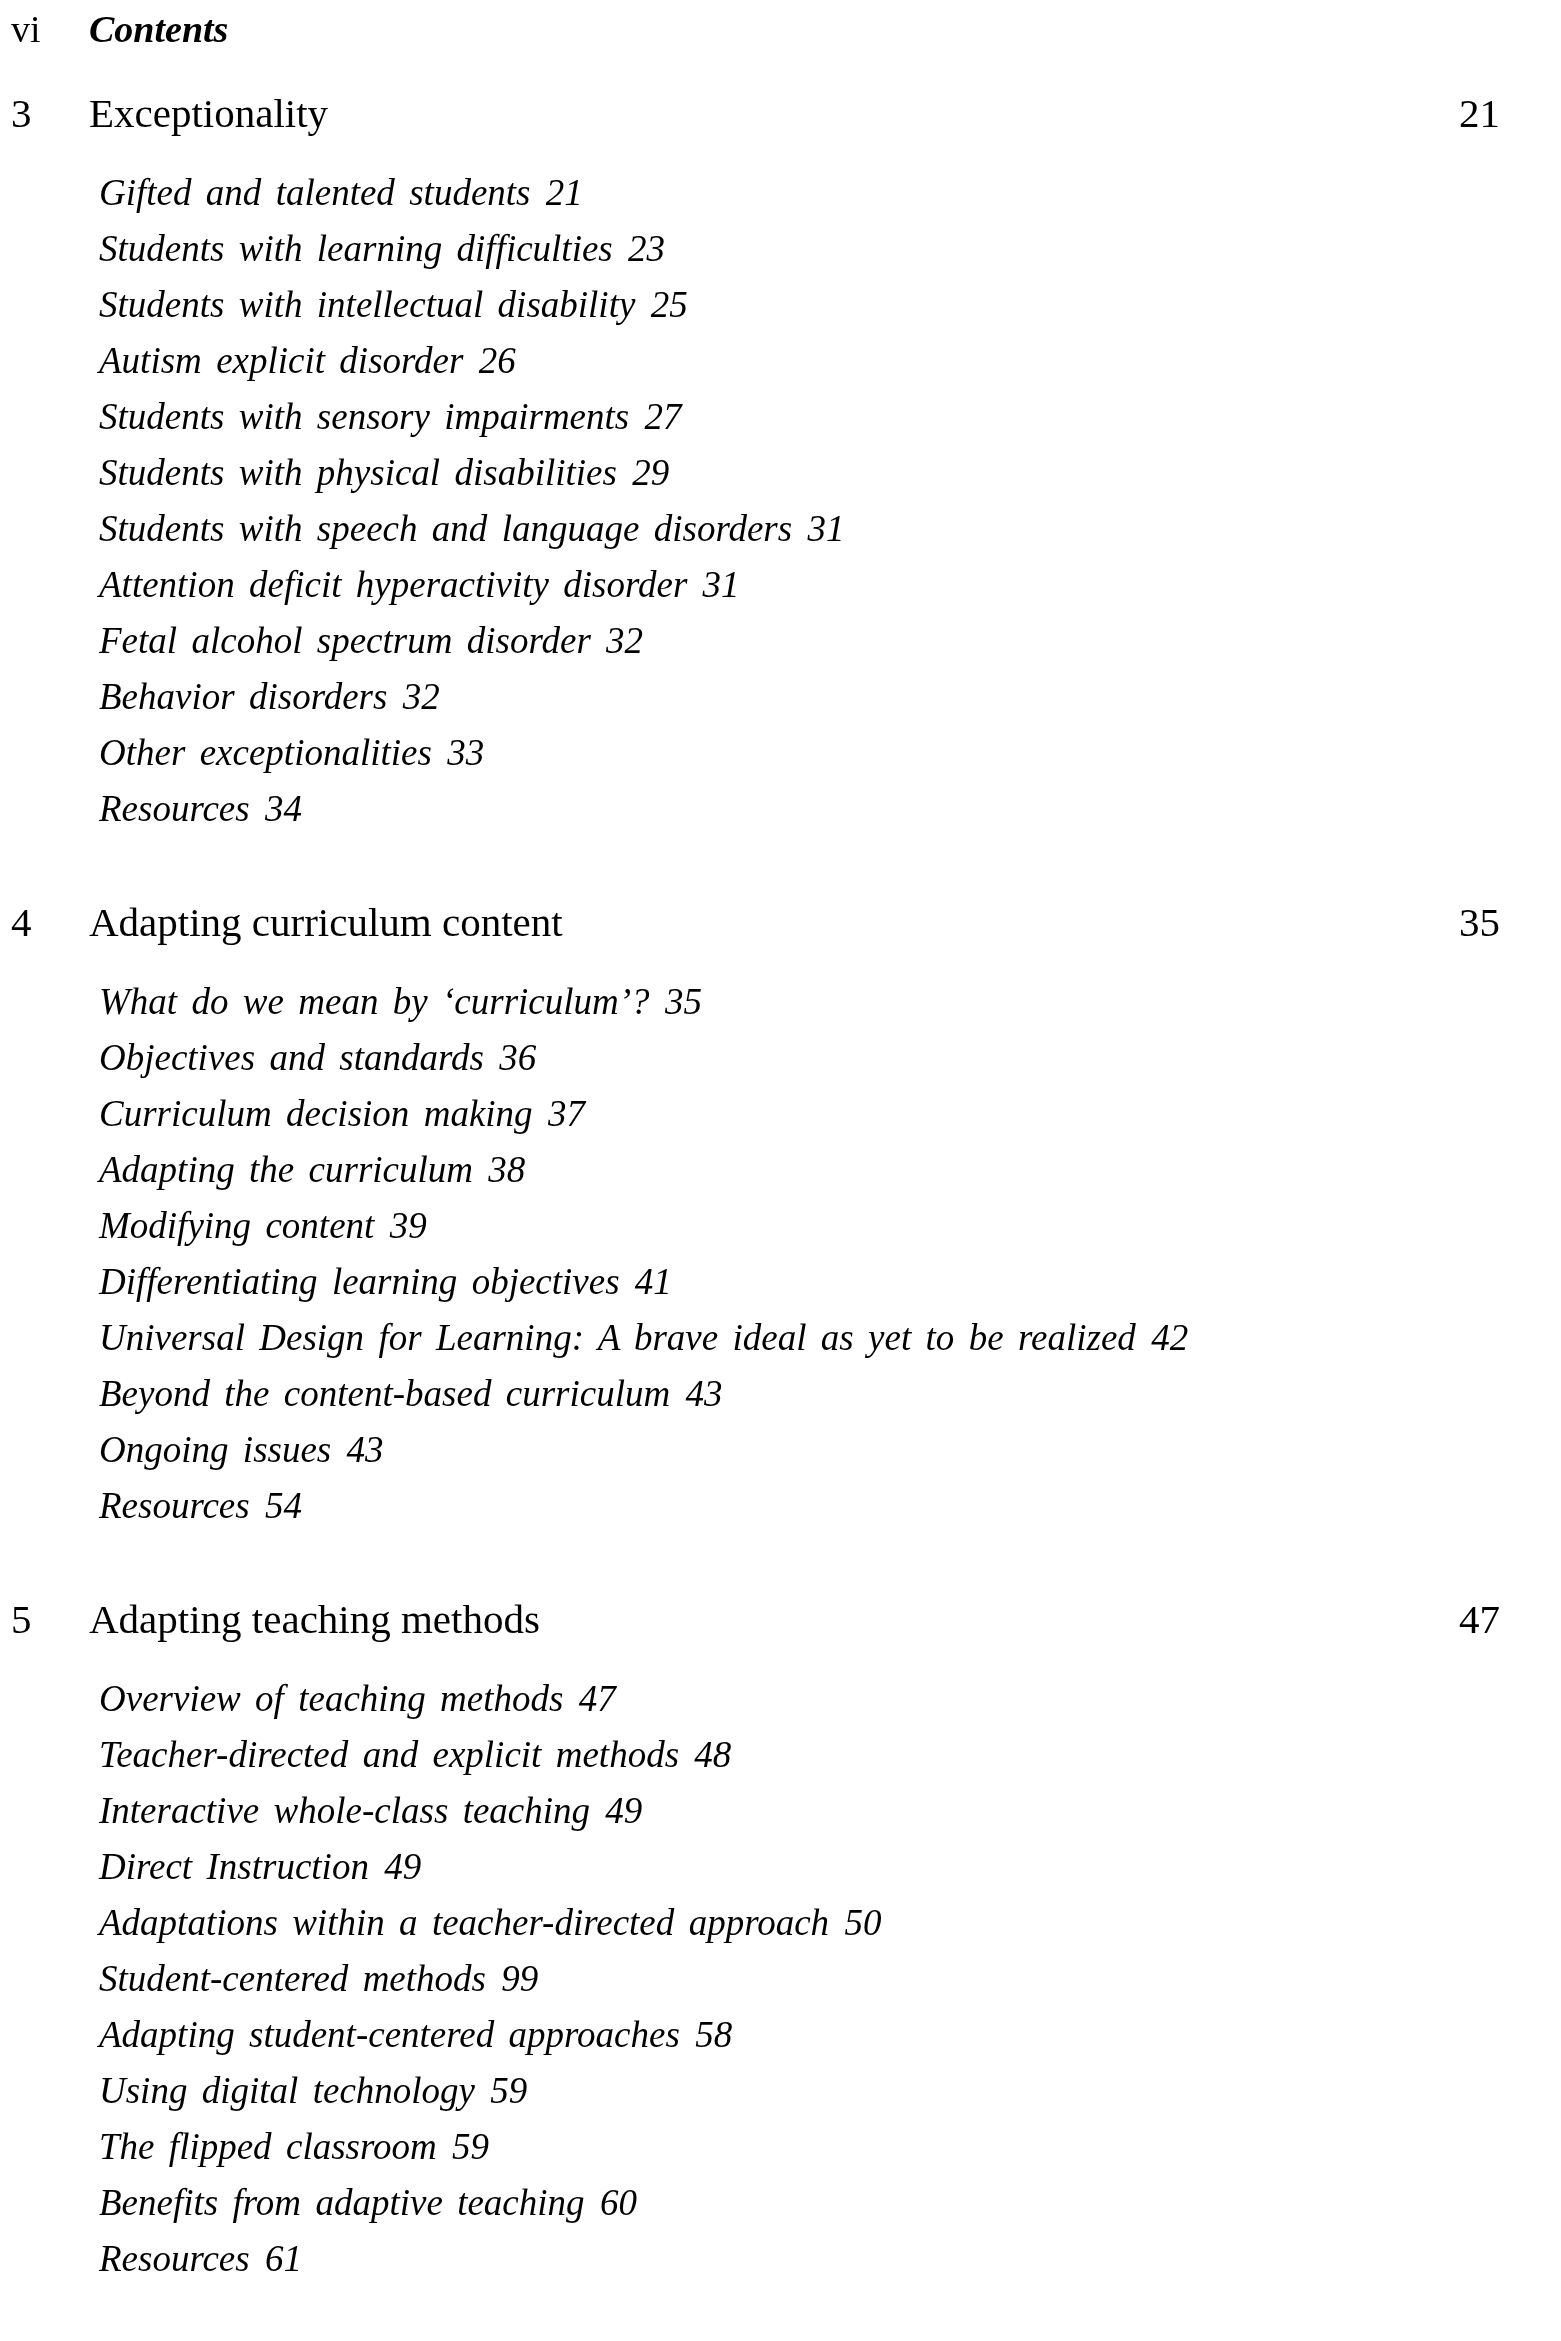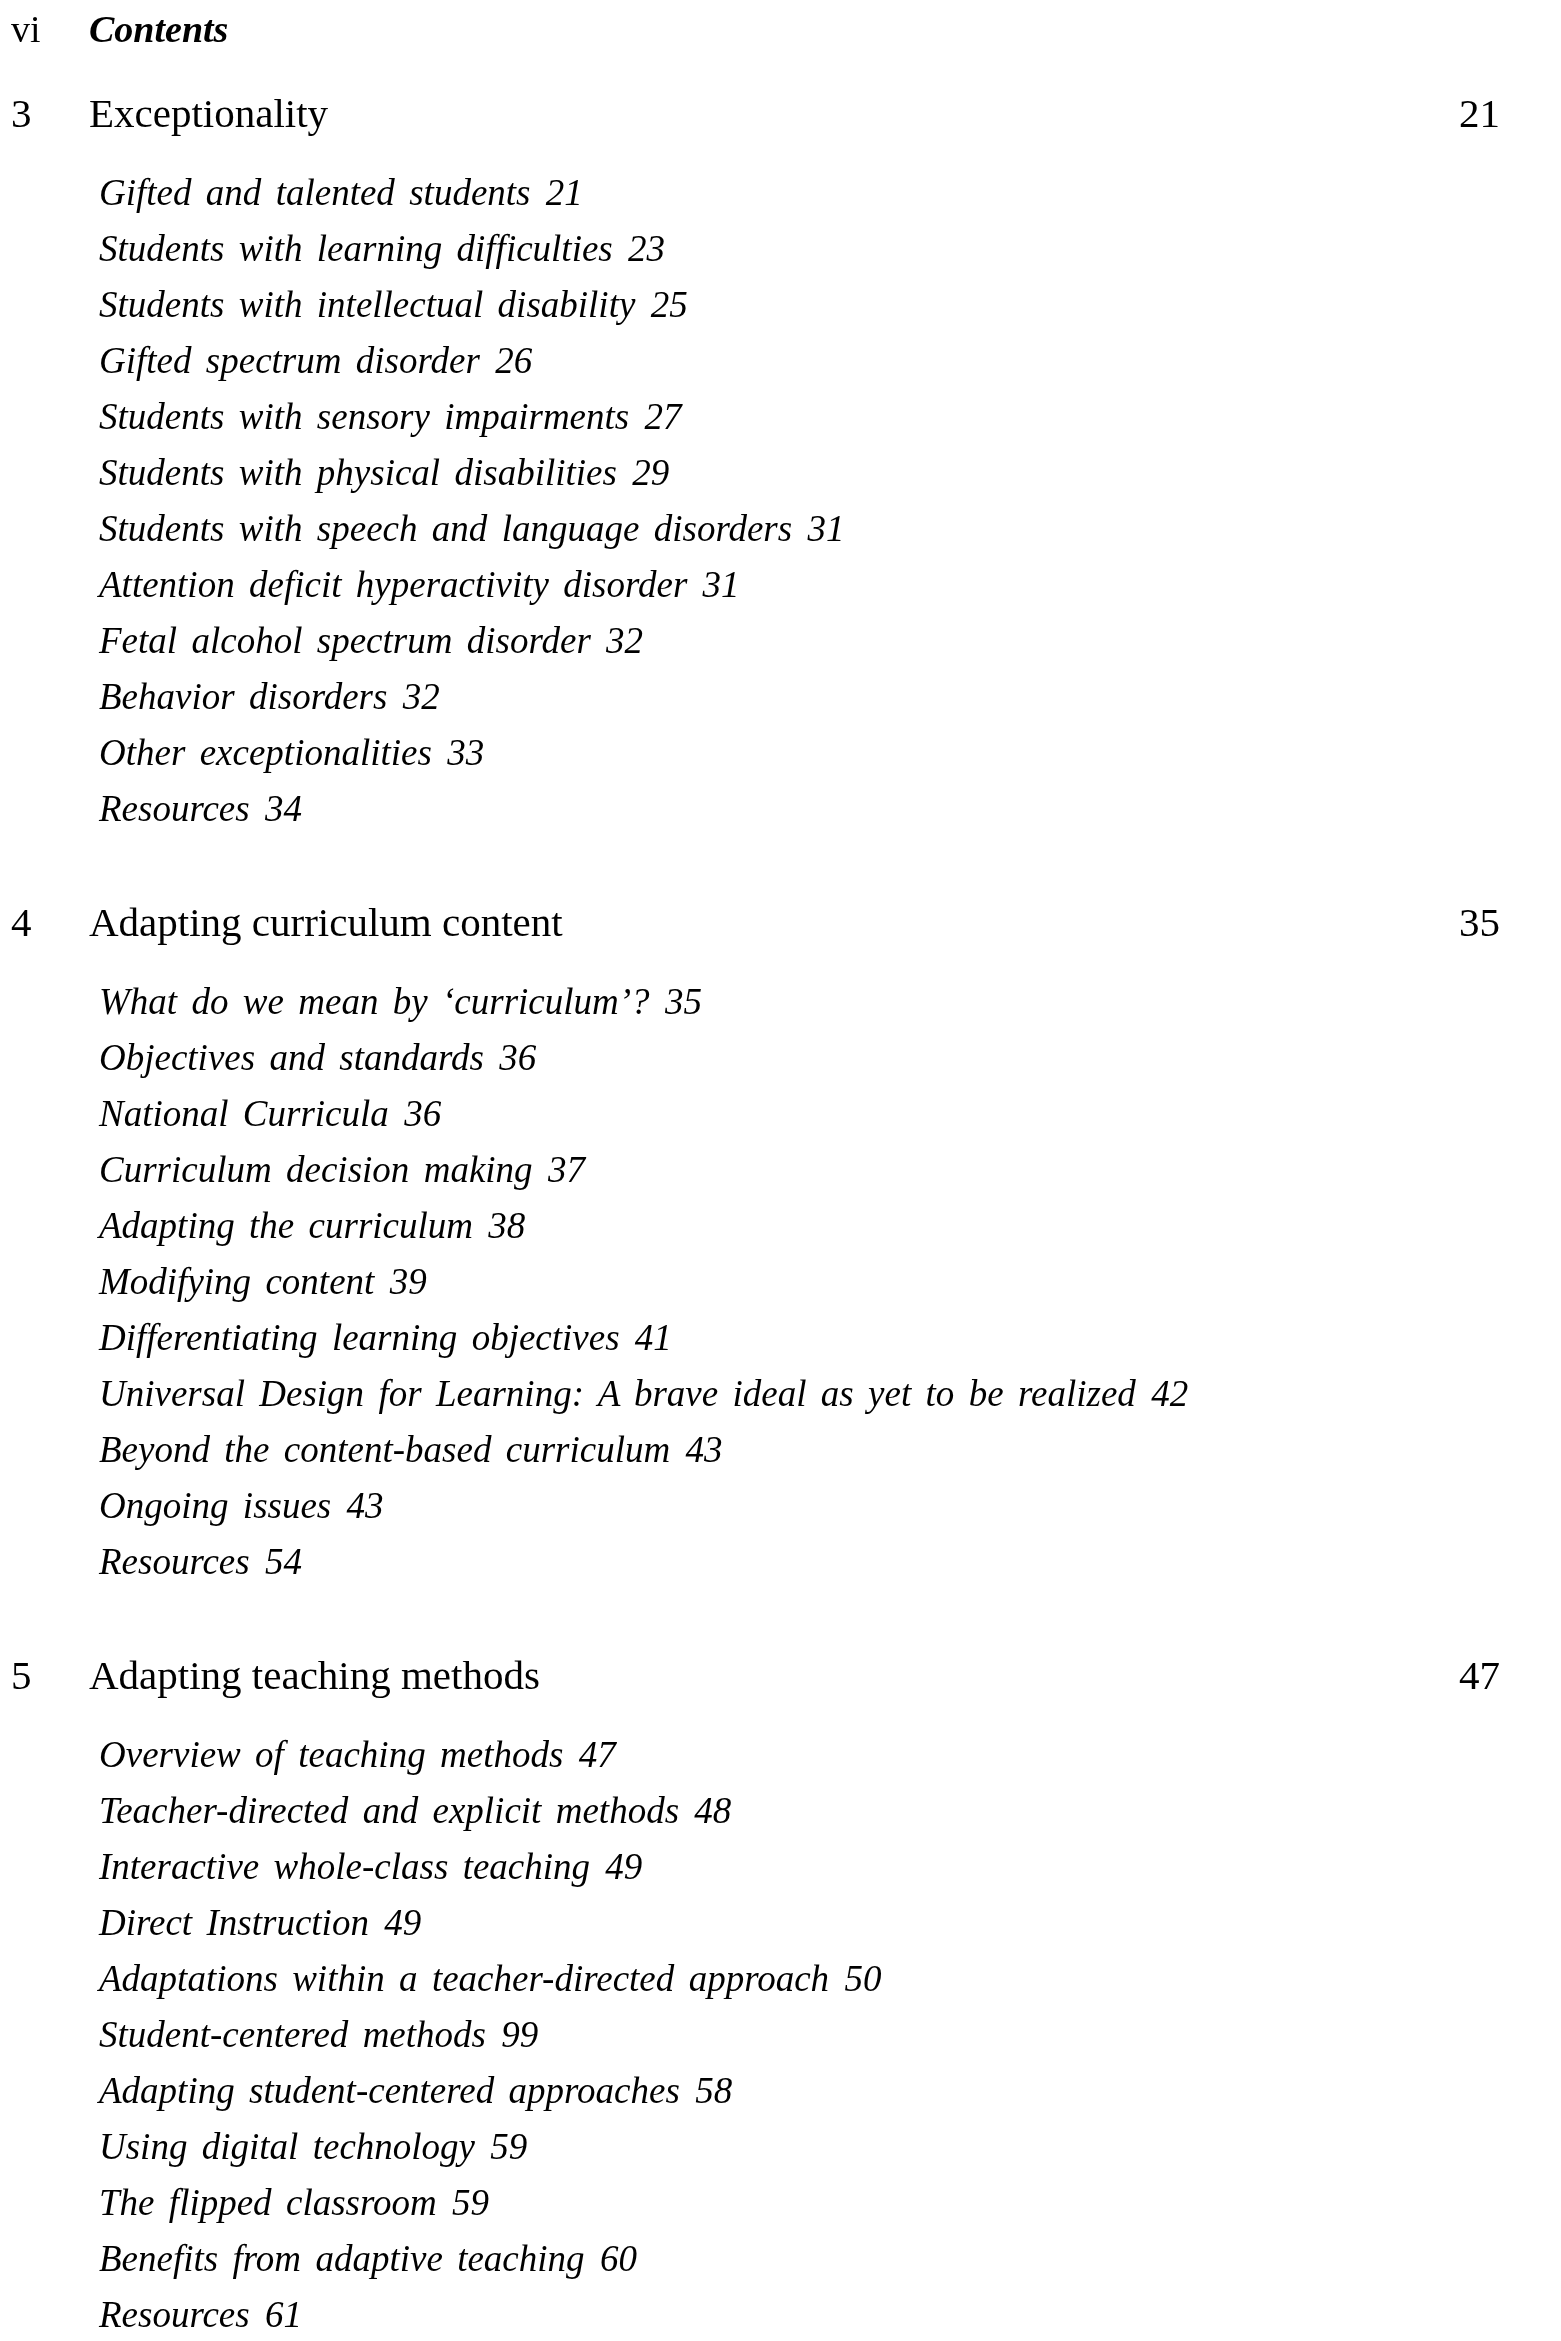--- a/index.html
+++ b/index.html
@@ -87,40 +87,39 @@
 
   <div class="chapter-row first">
     <span class="ch-num">3</span>
     <span class="ch-title">Exceptionality</span>
     <span class="ch-page">21</span>
   </div>
   <div class="sections">
     <div class="section-row"><span>Gifted and talented students</span><span class="sec-page">21</span></div>
     <div class="section-row"><span>Students with learning difficulties</span><span class="sec-page">23</span></div>
     <div class="section-row"><span>Students with intellectual disability</span><span class="sec-page">25</span></div>
-    <div class="section-row"><span>Gifted spectrum disorder</span><span class="sec-page">26</span></div>
+    <div class="section-row"><span>Autism explicit disorder</span><span class="sec-page">26</span></div>
     <div class="section-row"><span>Students with sensory impairments</span><span class="sec-page">27</span></div>
     <div class="section-row"><span>Students with physical disabilities</span><span class="sec-page">29</span></div>
     <div class="section-row"><span>Students with speech and language disorders</span><span class="sec-page">31</span></div>
     <div class="section-row"><span>Attention deficit hyperactivity disorder</span><span class="sec-page">31</span></div>
     <div class="section-row"><span>Fetal alcohol spectrum disorder</span><span class="sec-page">32</span></div>
     <div class="section-row"><span>Behavior disorders</span><span class="sec-page">32</span></div>
     <div class="section-row"><span>Other exceptionalities</span><span class="sec-page">33</span></div>
     <div class="section-row"><span>Resources</span><span class="sec-page">34</span></div>
   </div>
 
   <div class="chapter-row later">
     <span class="ch-num">4</span>
     <span class="ch-title">Adapting curriculum content</span>
     <span class="ch-page">35</span>
   </div>
   <div class="sections">
     <div class="section-row"><span>What do we mean by ‘curriculum’?</span><span class="sec-page">35</span></div>
     <div class="section-row"><span>Objectives and standards</span><span class="sec-page">36</span></div>
-    <div class="section-row"><span>National Curricula</span><span class="sec-page">36</span></div>
     <div class="section-row"><span>Curriculum decision making</span><span class="sec-page">37</span></div>
     <div class="section-row"><span>Adapting the curriculum</span><span class="sec-page">38</span></div>
     <div class="section-row"><span>Modifying content</span><span class="sec-page">39</span></div>
     <div class="section-row"><span>Differentiating learning objectives</span><span class="sec-page">41</span></div>
     <div class="section-row"><span>Universal Design for Learning: A brave ideal as yet to be realized</span><span class="sec-page">42</span></div>
     <div class="section-row"><span>Beyond the content-based curriculum</span><span class="sec-page">43</span></div>
     <div class="section-row"><span>Ongoing issues</span><span class="sec-page">43</span></div>
     <div class="section-row"><span>Resources</span><span class="sec-page">54</span></div>
   </div>
 

